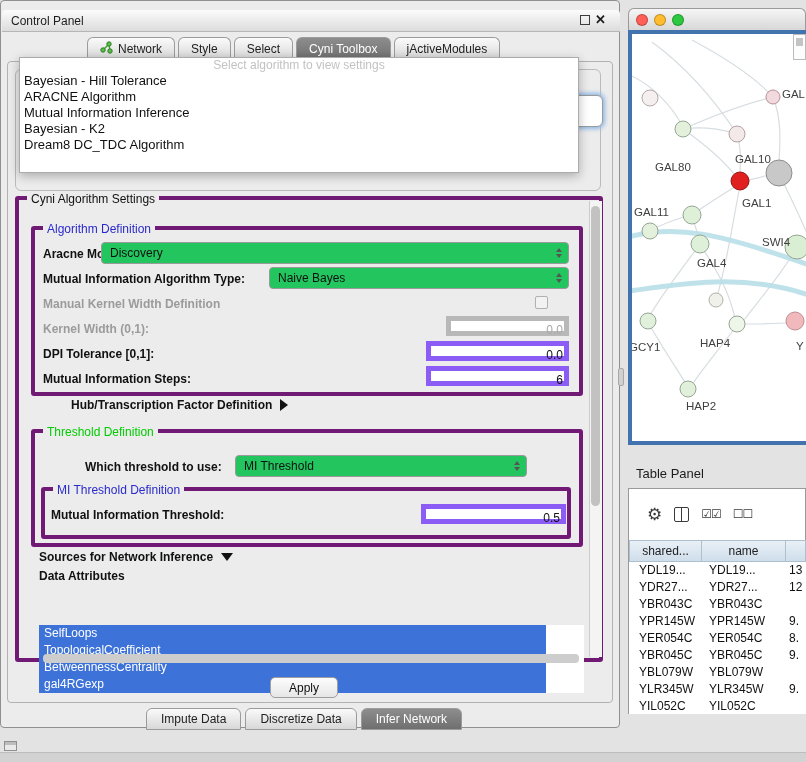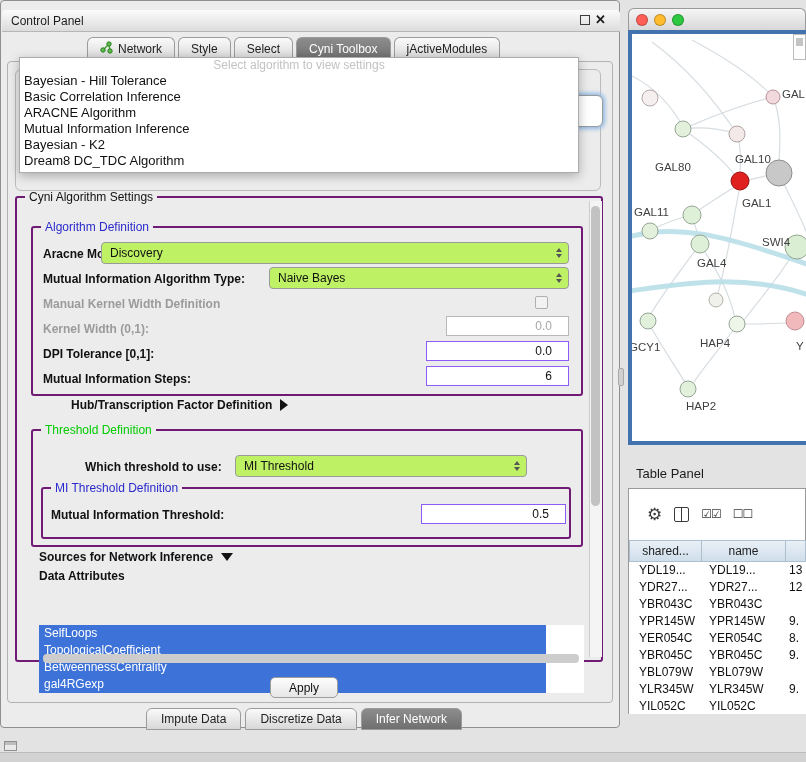--- a/index.html
+++ b/index.html
@@ -38,40 +38,40 @@
                 border:1px solid #9a9a9a; border-radius:6px; box-shadow:0 0 4px 2px #8fb8e6; z-index:2; }
 
   
   .popup { left:18px; top:56px; width:560px; height:116px; background:#ffffff;
            border:1px solid #ababab; box-shadow:0 3px 10px rgba(0,0,0,.28); z-index:5; }
   .popup-placeholder { height:15px; text-align:center; color:#c2c2c2; font-size:12px; line-height:15px; }
   .popup-item { height:16px; line-height:16px; font-size:13px; color:#111; padding-left:4px; }
   .popup-item.bold { font-weight:normal; }
 
   
-  .group { border:2px solid #701a75; border-radius:3px; }
+  .group { border:4px solid #701a75; border-radius:3px; }
   .gtitle { position:absolute; top:-8px; left:8px; background:#ececec; padding:0 4px;
             font-size:12px; color:#111; white-space:nowrap; }
   .gtitle.blue { color:#2a2acc; }
   .gtitle.green { color:#00cc00; }
 
   .lbl { font-size:12px; font-weight:bold; color:#111; white-space:nowrap; }
   .lbl.disabled { color:#9b9b9b; }
 
-  .combo { display:flex; align-items:center; background:#bef264; border:1px solid #9a9a9a;
+  .combo { display:flex; align-items:center; background:#22c55e; border:1px solid #9a9a9a;
            border-radius:4px; font-size:12px; color:#111; padding-left:8px; }
   .stepper { margin-left:auto; width:18px; display:flex; flex-direction:column; align-items:center;
              justify-content:center; gap:2px; height:100%; }
   .tri-up { width:0; height:0; border-left:3.5px solid transparent; border-right:3.5px solid transparent;
             border-bottom:4px solid #555; }
   .tri-dn { width:0; height:0; border-left:3.5px solid transparent; border-right:3.5px solid transparent;
             border-top:4px solid #555; }
 
-  .field { background:#fff; border:1px solid #8b5cf6; font-size:12px; color:#111;
-           text-align:right; padding:2px 16px 0 0; }
+  .field { background:#fff; border:5px solid #8b5cf6; font-size:12px; color:#111;
+           text-align:right; padding:2px 1px 0 0; }
   .field.disabled { color:#a8a8a8; border-color:#b8b8b8; }
   .checkbox { width:13px; height:13px; border:1px solid #b0b0b0; background:#f2f2f2; border-radius:2px; }
 
   .arrow-right { width:0; height:0; border-top:6px solid transparent; border-bottom:6px solid transparent;
                  border-left:8px solid #111; display:inline-block; }
   .arrow-down { width:0; height:0; border-left:6px solid transparent; border-right:6px solid transparent;
                 border-top:8px solid #111; display:inline-block; }
   .toggle-row { display:flex; align-items:center; gap:8px; }
 
   .listbox { background:#fff;margin-top:40px; }
@@ -157,21 +157,20 @@
         </div>
     </div>
 
     <div class="abs inner-panel"></div>
     <div class="abs panel-frag"></div>
     <div class="abs combo-frag"></div>
 
     <div class="abs popup">
       <div class="popup-placeholder">Select algorithm to view settings</div>
       <div class="popup-item">Bayesian - Hill Tolerance</div>
-      <div class="popup-item">Basic Correlation Inference</div>
       <div class="popup-item bold">ARACNE Algorithm</div>
       <div class="popup-item">Mutual Information Inference</div>
       <div class="popup-item">Bayesian - K2</div>
       <div class="popup-item">Dream8 DC_TDC Algorithm</div>
     </div>
 
     <div class="abs group" style="left:14px; top:195px; width:588px; height:466px;">
       <span class="gtitle">Cyni Algorithm Settings</span>
     </div>
 

